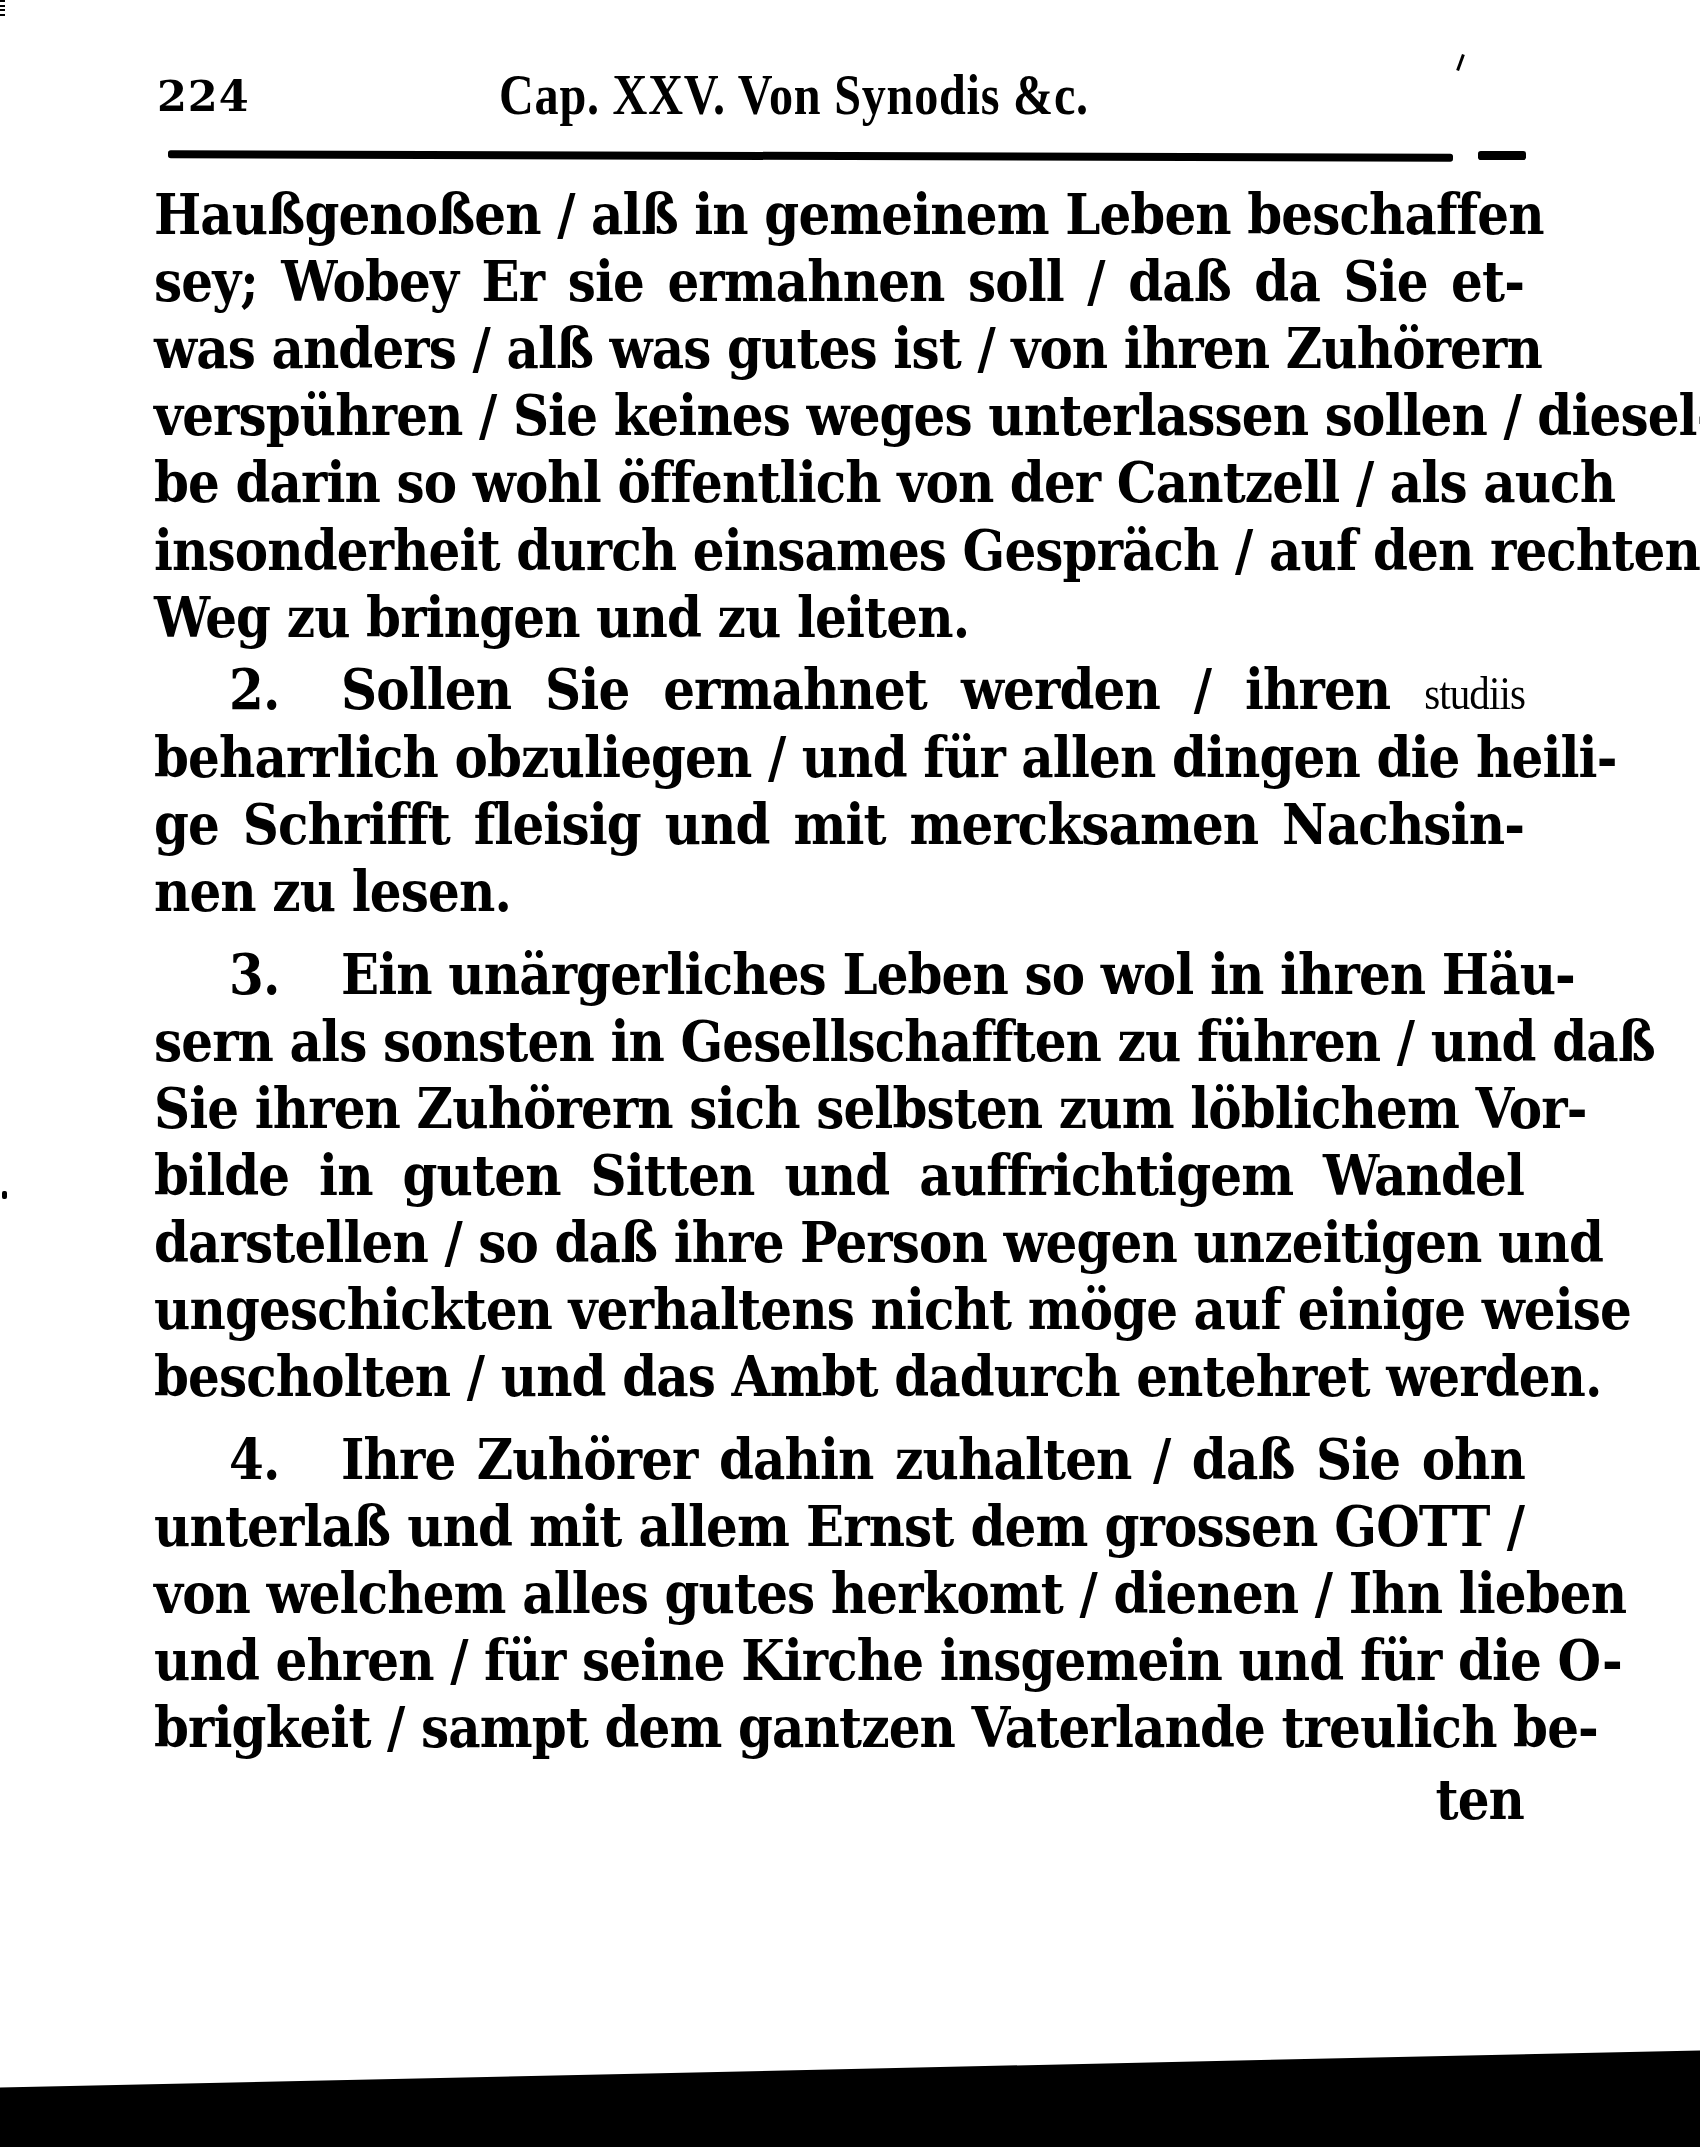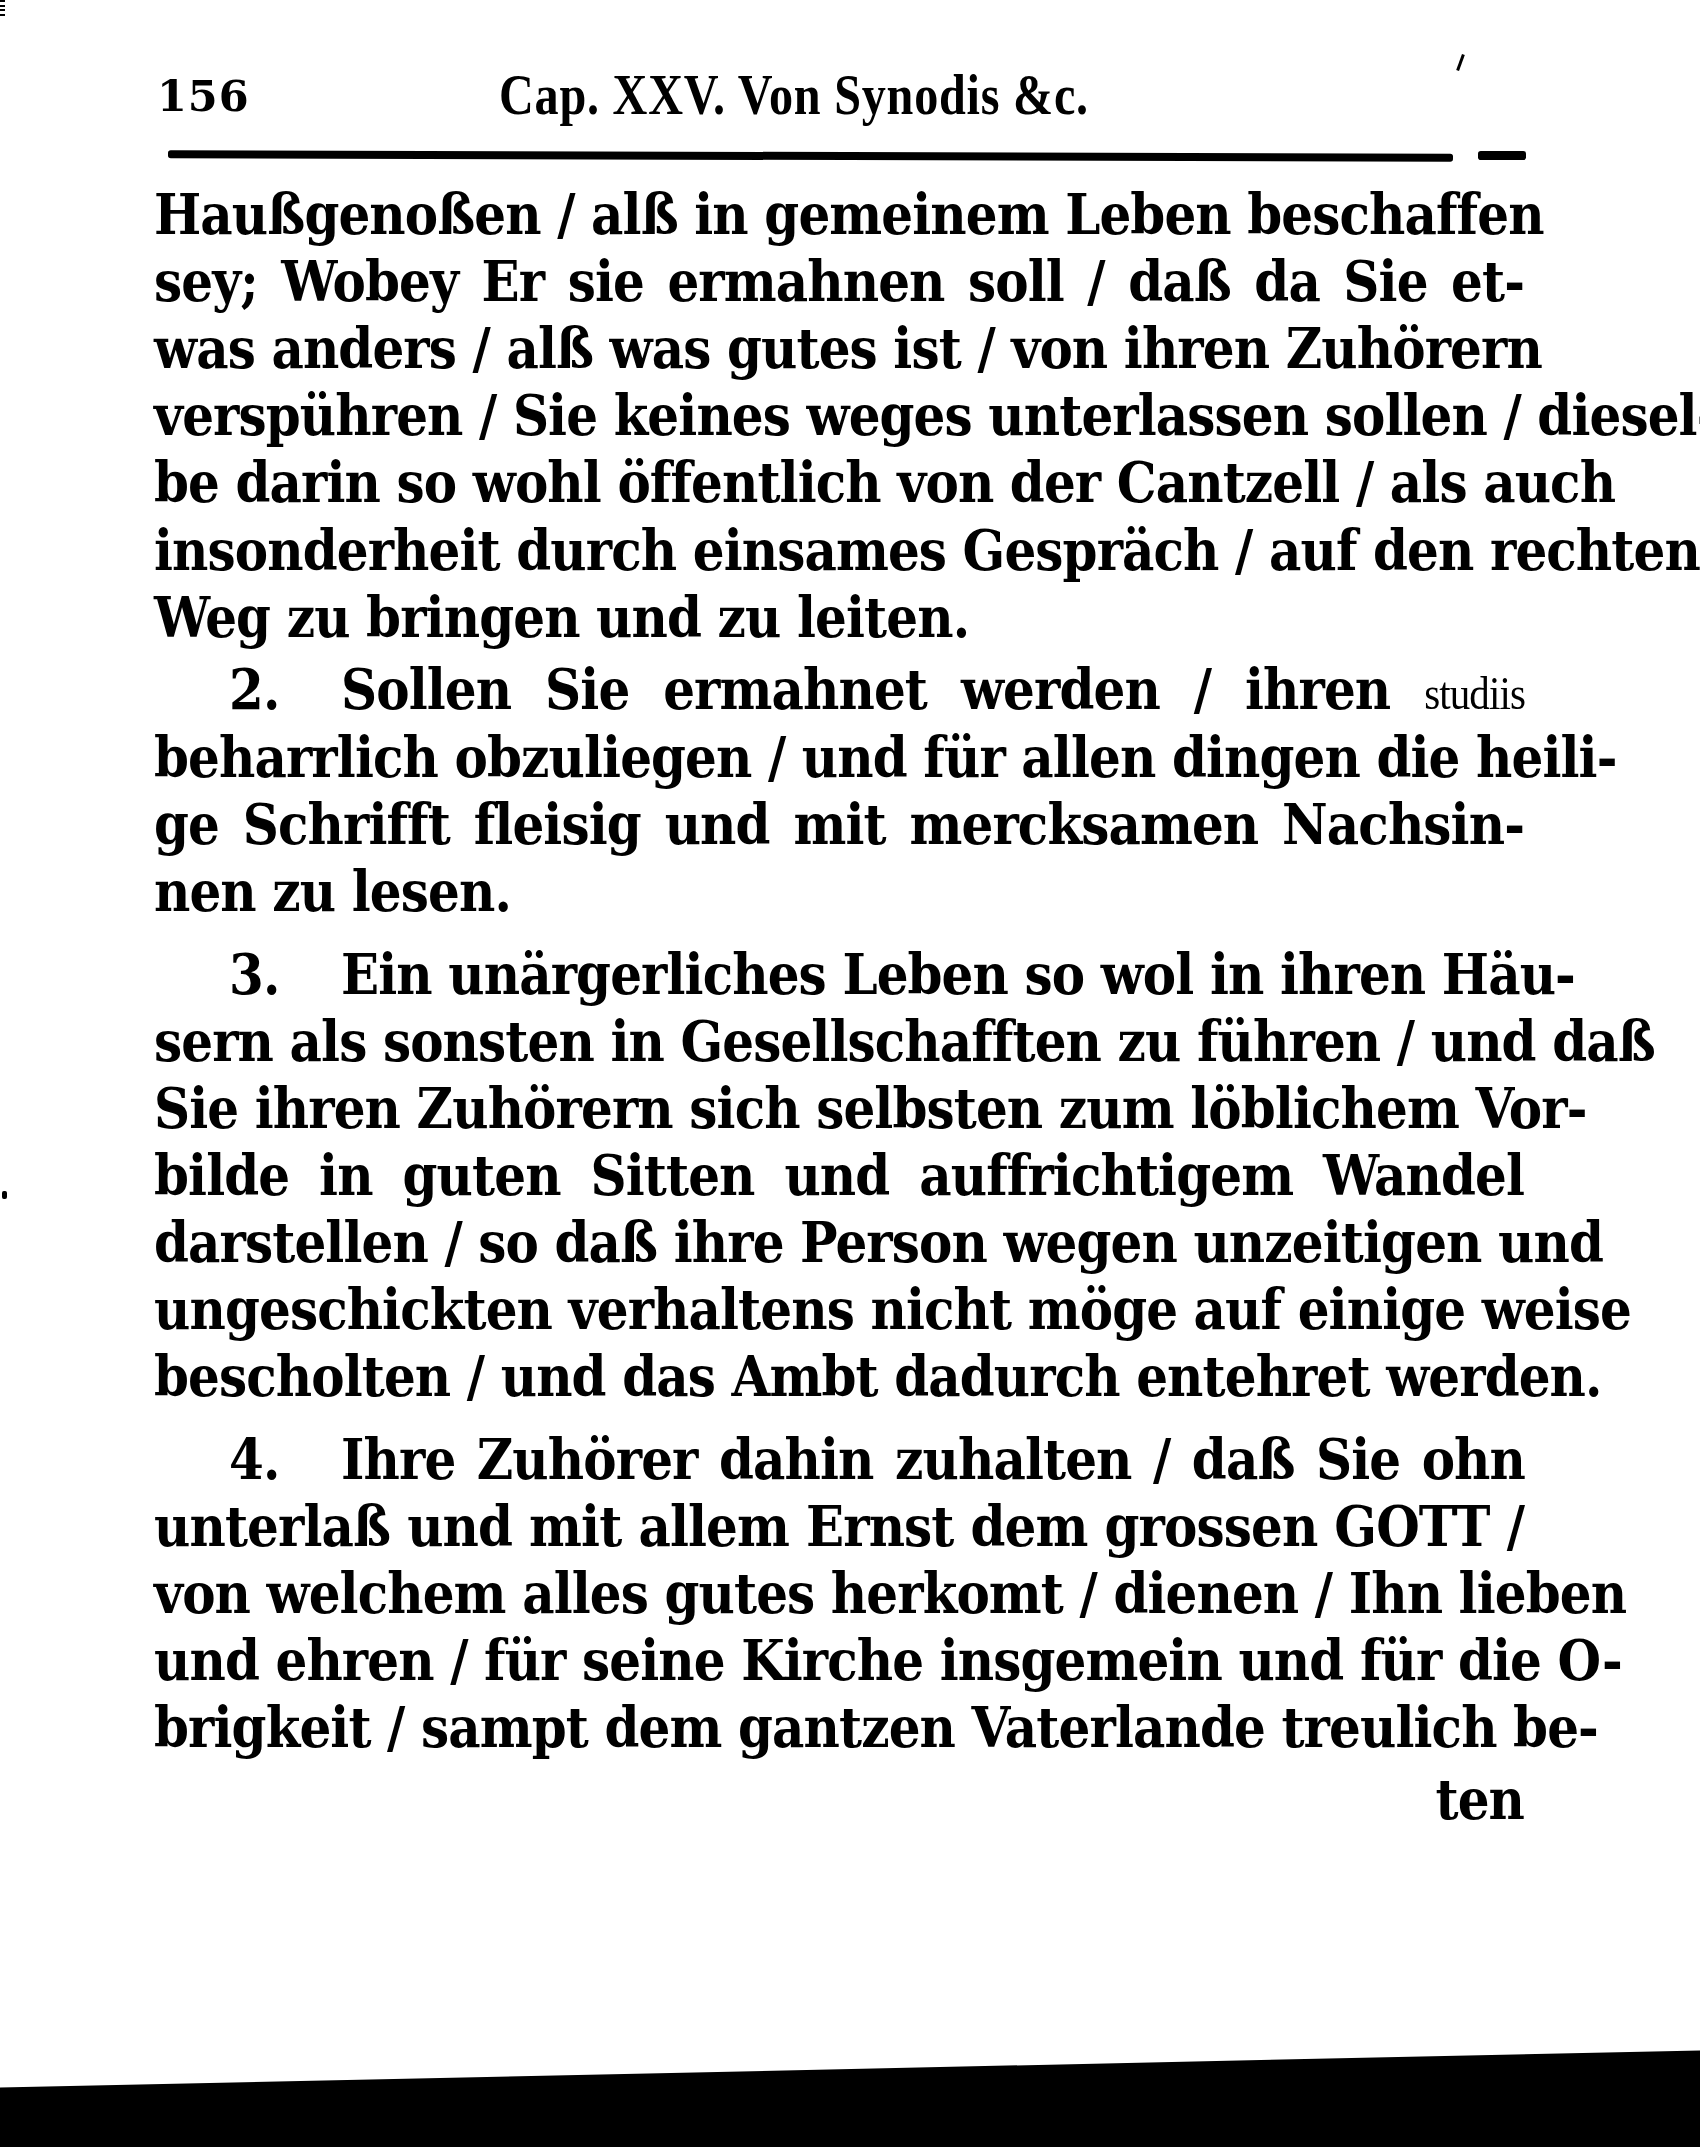--- a/index.html
+++ b/index.html
@@ -60,21 +60,21 @@
 
 <div class="edge-marks">
     <i></i>
     <i></i>
     <i></i>
     <i></i>
   </div>
 <div class="left-dot"></div>
 
 <div class="header">
-  <span class="page-num">156</span>
+  <span class="page-num">224</span>
   <span class="running-title">Cap. XXV. Von Synodis &amp;c.</span>
 </div>
 <div class="rule"></div>
 <div class="rule-frag"></div>
 <div class="speck" style="left:1459px;top:54px;width:2.8px;height:17px;transform:rotate(20deg)"></div>
 
 <div class="body-text">
 
   <div class="line" style="top:0px">Haußgenoßen / alß in gemeinem Leben beschaffen</div>
   <div class="line" style="top:67px">sey; Wobey Er sie ermahnen soll / daß da Sie et-</div>

